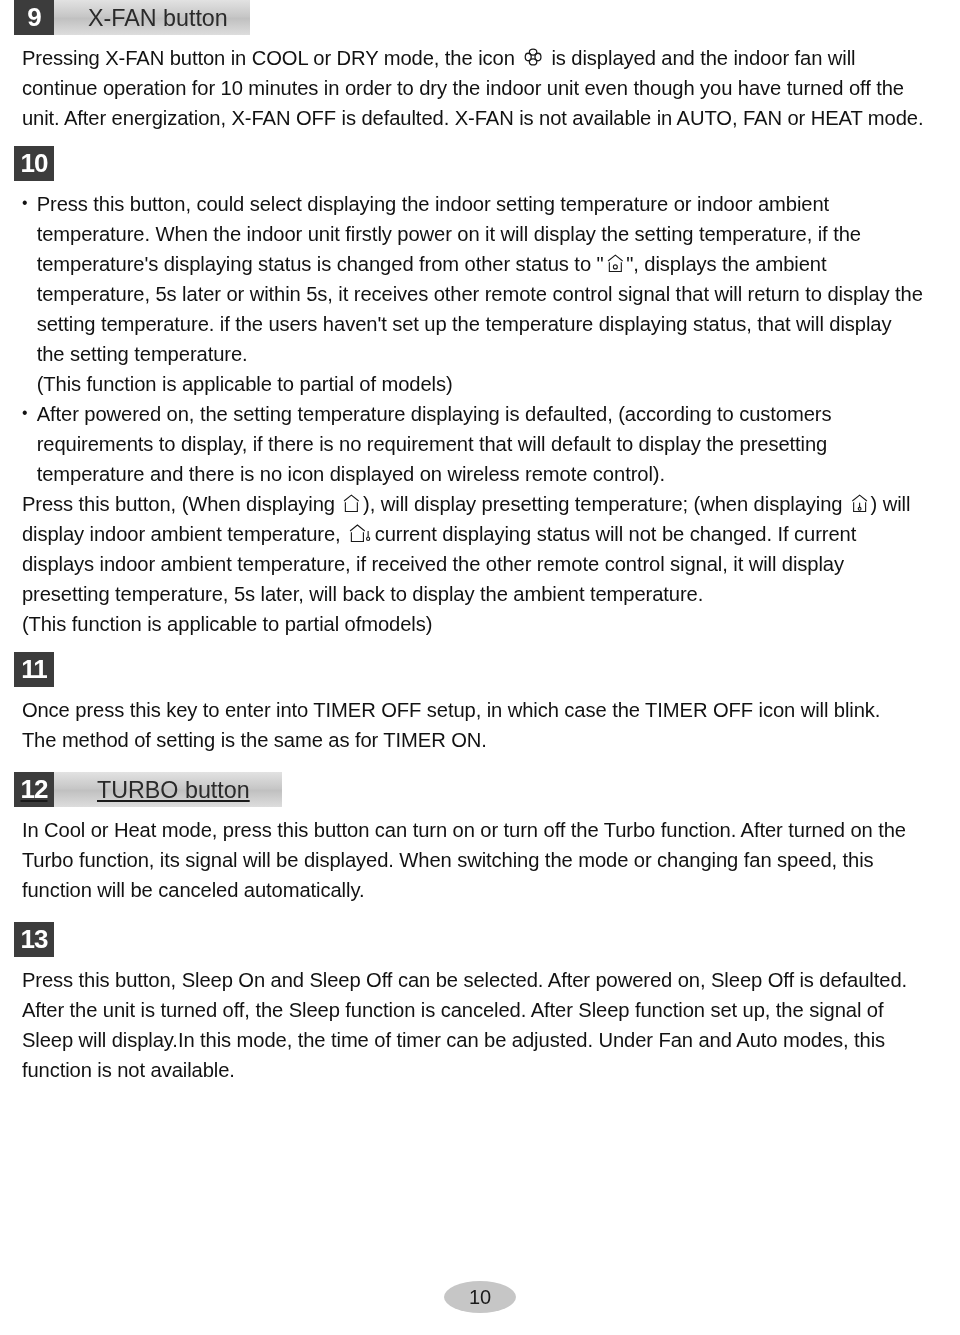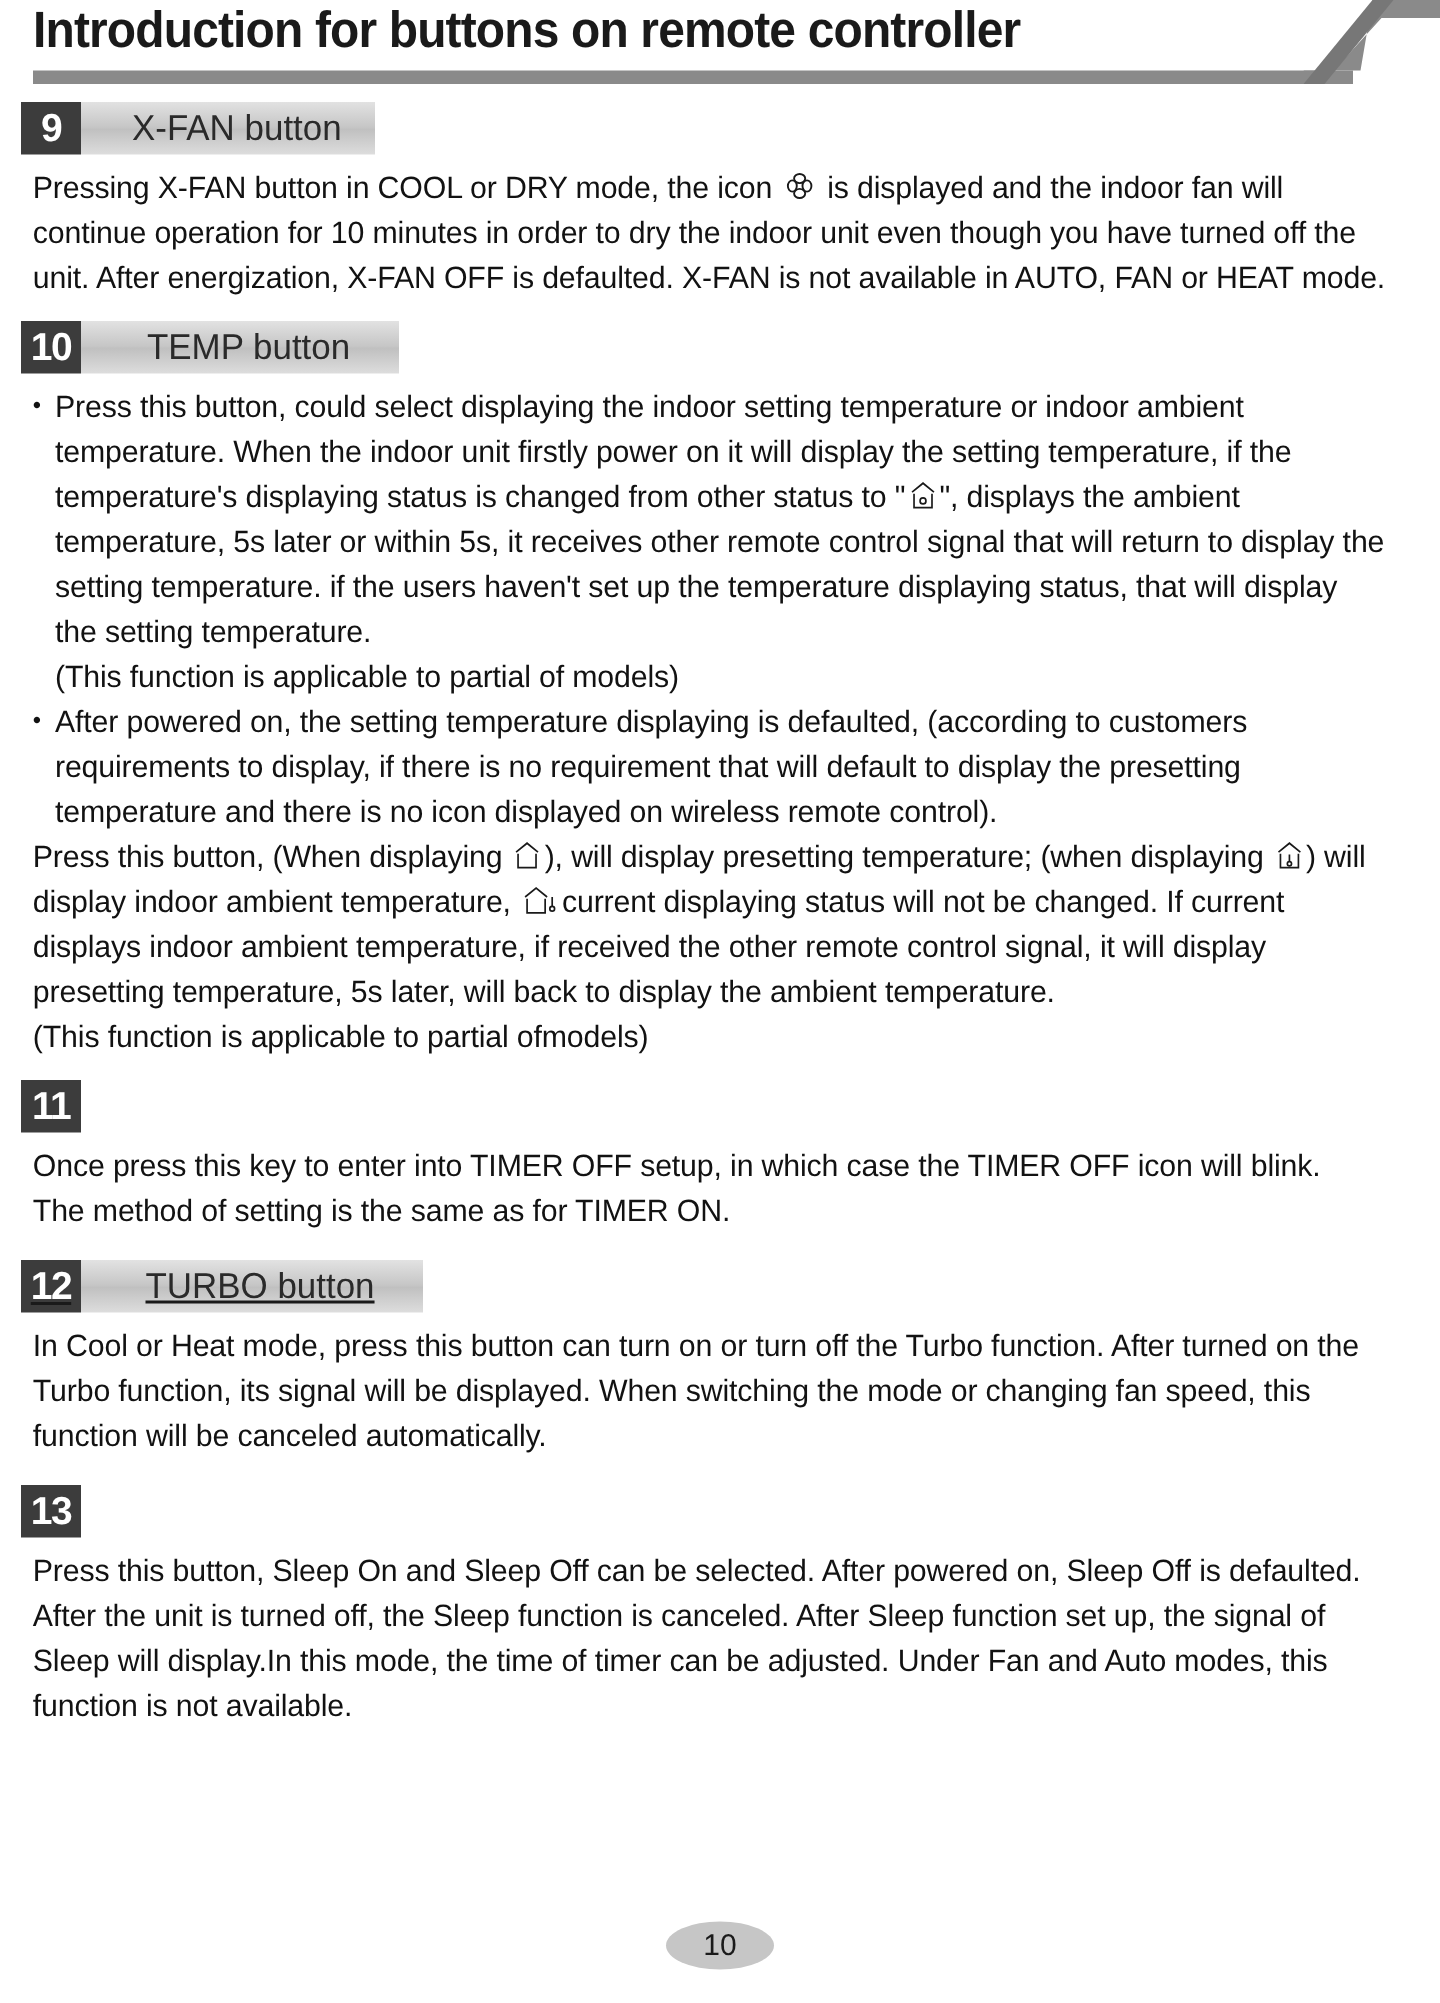--- a/index.html
+++ b/index.html
@@ -162,28 +162,20 @@
     align-items: center;
     justify-content: center;
     letter-spacing: 0px;
   }
 </style>
 </head>
 <body>
 
 <div class="page">
 
-  <div class="header">
-    <div class="header-title">Introduction for buttons on remote controller</div>
-    <div class="header-rule"></div>
-    <svg class="header-flag" viewBox="0 0 100 56" xmlns="http://www.w3.org/2000/svg">
-      <polygon points="46,0 100,0 100,12 52,12 12,56 0,56 0,47 38,47" fill="#8a8a8a"></polygon>
-      <polygon points="46,0 60,0 14,56 0,56" fill="#777777"></polygon>
-    </svg>
-  </div>
 
   <div class="sec w9">
     <div class="sec-num">9</div>
     <div class="sec-label">
         <span>X-FAN button</span>
       </div>
   </div>
   <div class="gap-s"></div>
   <div class="body-text">
     <p><span>Pressing X-FAN button in COOL or DRY mode, the icon </span><span class="ico"><svg width="22" height="22" viewBox="0 0 24 24" xmlns="http://www.w3.org/2000/svg">
@@ -193,23 +185,20 @@
               <ellipse cx="6.6" cy="12" rx="3.3" ry="4.1"></ellipse>
               <ellipse cx="17.4" cy="12" rx="3.3" ry="4.1"></ellipse>
             </g>
           </svg></span><span> is displayed and the indoor fan will continue operation for 10 minutes in order to dry the indoor unit even though you have turned off the unit. After energization, X-FAN OFF is defaulted. X-FAN is not available in AUTO, FAN or HEAT mode.</span></p>
   </div>
 
   <div class="gap-m"></div>
 
   <div class="sec w10">
     <div class="sec-num">10</div>
-    <div class="sec-label">
-        <span>TEMP button</span>
-      </div>
   </div>
   <div class="gap-s"></div>
   <div class="body-text">
     <p class="bullet-p"><span>Press this button, could select displaying the indoor setting temperature or indoor ambient temperature. When the indoor unit firstly power on it will display the setting temperature, if the temperature's displaying status is changed from other status to "</span><span class="ico"><svg width="19" height="21" viewBox="0 0 20 22" xmlns="http://www.w3.org/2000/svg">
             <g fill="none" stroke="#1a1a1a" stroke-width="1.2">
               <path d="M2.2 8.4 L10 2.2 L17.8 8.4"></path>
               <path d="M3.6 9.6 L3.6 19.4 L16.4 19.4 L16.4 9.6"></path>
               <circle cx="10" cy="14.6" r="2.1"></circle>
             </g>
           </svg></span><span>", displays the ambient temperature, 5s later or within 5s, it receives other remote control signal that will return to display the setting temperature. if the users haven't set up the temperature displaying status, that will display the setting temperature.</span></p>

